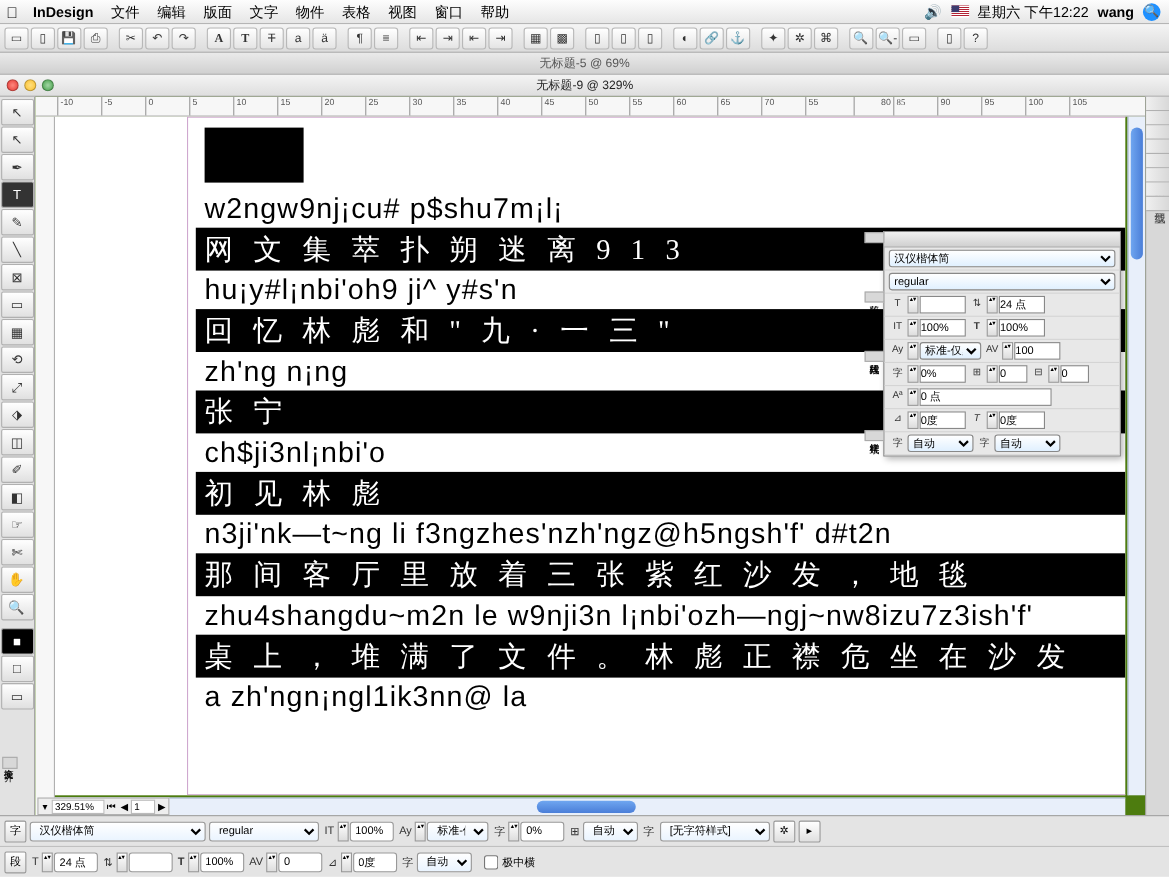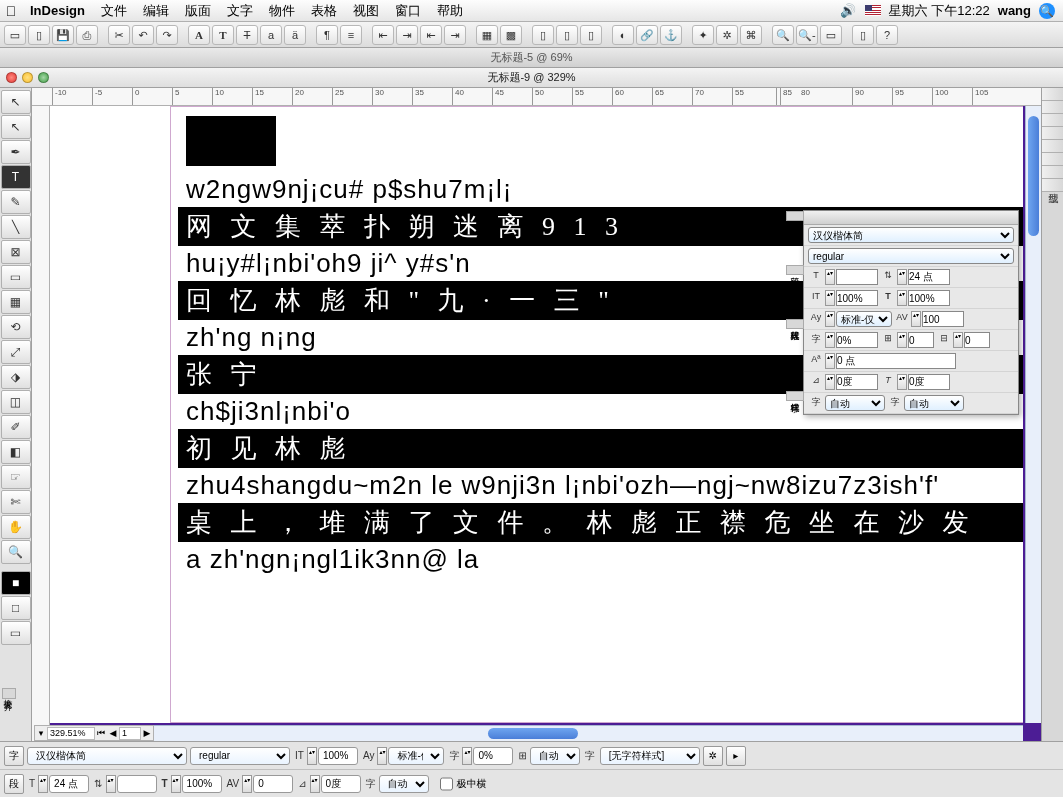--- a/index.html
+++ b/index.html
@@ -33,21 +33,21 @@
 
 
 .workspace { position:absolute; top: 88px; left:0; right:0; bottom: 56px; display:flex; }
 .toolbox { width: 32px; background:#e2e2e2; border-right:1px solid #a0a0a0; display:flex; flex-direction:column; padding-top:2px; }
 .toolbox .toolbtn { width:30px; height:24px; border:1px solid #b0b0b0; background:linear-gradient(#fff,#e0e0e0); margin:0 auto 1px; font-size:12px; text-align:center; line-height:22px; color:#333; border-radius:2px; }
 .toolbox .toolbtn.sel { background:#333; color:#fff; }
 .panel-strip { width: 22px; background:#d8d8d8; border-left:1px solid #a0a0a0; display:flex; flex-direction:column; }
 .panel-strip .ptab { writing-mode: vertical-rl; font-size:10px; padding:6px 3px; border-bottom:1px solid #b0b0b0; background:linear-gradient(90deg,#f0f0f0,#d8d8d8); color:#444; text-align:center; }
 
 
-.canvas-wrap { flex:1; position:relative; background:#4c1d95; overflow:hidden; }
+.canvas-wrap { flex:1; position:relative; background:#4d7c0f; overflow:hidden; }
 .ruler-h { height:18px; background:#f7f7f7; border-bottom:1px solid #b0b0b0; position:relative; font-size:8px; color:#555; overflow:hidden; }
 .ruler-h .tick { position:absolute; top:0; height:18px; border-left:1px solid #999; padding-left:2px; line-height:10px; }
 .ruler-v { width:18px; background:#f7f7f7; border-right:1px solid #b0b0b0; position:absolute; left:0; top:18px; bottom:0; }
 .page-area { position:absolute; left:18px; right:18px; top:18px; bottom:18px; overflow:hidden; background:#fff; }
 .page-area::before{content:"";position:absolute;left:120px;right:-20px;top:0;bottom:0;border:1px solid #cfa8cf;}
 
 .doc-content { position:absolute; left:128px; top:10px; right:0; font-family: "Courier New", monospace; }
 .blackbox { width:90px; height:50px; background:#000; margin-bottom:6px; margin-left:8px; }
 .line-plain { font-size:26px; letter-spacing:1px; padding:2px 8px; white-space:nowrap; overflow:hidden; }
 .line-inv { background:#000; color:#fff; font-size:26px; padding:2px 8px; letter-spacing:6px; font-family: "SimSun","Songti SC",serif; white-space:nowrap; overflow:hidden; }
@@ -213,38 +213,40 @@
         <div class="tick" style="left: 380px;">35</div>
         <div class="tick" style="left: 420px;">40</div>
         <div class="tick" style="left: 460px; text-align: right;">45</div>
         <div class="tick" style="left: 500px;">50</div>
         <div class="tick" style="left: 540px;">55</div>
         <div class="tick" style="left: 580px;">60</div>
         <div class="tick" style="left: 620px;">65</div>
         <div class="tick" style="left: 660px;">70</div>
         <div class="tick" style="left: 700px;">55</div>
         <div class="tick" style="left: 744px; padding-left: 24px;">80</div>
-        <div class="tick" style="left: 748px;">85</div>
+        <div class="tick" style="left: 780px; font-family: Liberation Serif, serif;">85</div>
         <div class="tick" style="left: 820px;">90</div>
         <div class="tick" style="left: 860px;">95</div>
         <div class="tick" style="left: 900px;">100</div>
         <div class="tick" style="left: 940px;">105</div>
       </div>
     <div class="ruler-v"></div>
     <div class="page-area">
       <div class="doc-content" id="doc-content">
         <div class="blackbox"></div>
       <div class="line-plain">w2ngw9nj¡cu# p$shu7m¡l¡</div>
           <div class="line-inv">网  文 集 萃 扑 朔 迷 离 9 1 3</div>
           <div class="line-plain">hu¡y#l¡nbi'oh9  ji^   y#s'n</div>
           <div class="line-inv">回 忆 林 彪 和 " 九 · 一 三 "</div>
           <div class="line-plain">zh'ng  n¡ng</div>
           <div class="line-inv">张    宁</div>
           <div class="line-plain">ch$ji3nl¡nbi'o</div>
           <div class="line-inv">初 见 林 彪</div>
+          <div class="line-plain"> n3ji'nk—t~ng li f3ngzhes'nzh'ngz@h5ngsh'f'  d#t2n</div>
+          <div class="line-inv">那 间 客 厅 里 放 着 三  张  紫 红 沙 发 ， 地 毯</div>
           <div class="line-plain">zhu4shangdu~m2n le w9nji3n  l¡nbi'ozh—ngj~nw8izu7z3ish'f'</div>
           <div class="line-inv">桌  上 ， 堆 满 了 文 件 。 林 彪  正 襟 危 坐 在 沙 发</div>
           <div class="line-plain"> a  zh'ngn¡ngl1ik3nn@ la</div>
         </div>
     </div>
     <div class="scroll-v">
         <div class="thumb"></div>
       </div>
     <div class="scroll-h">
       <div class="zoombox">

